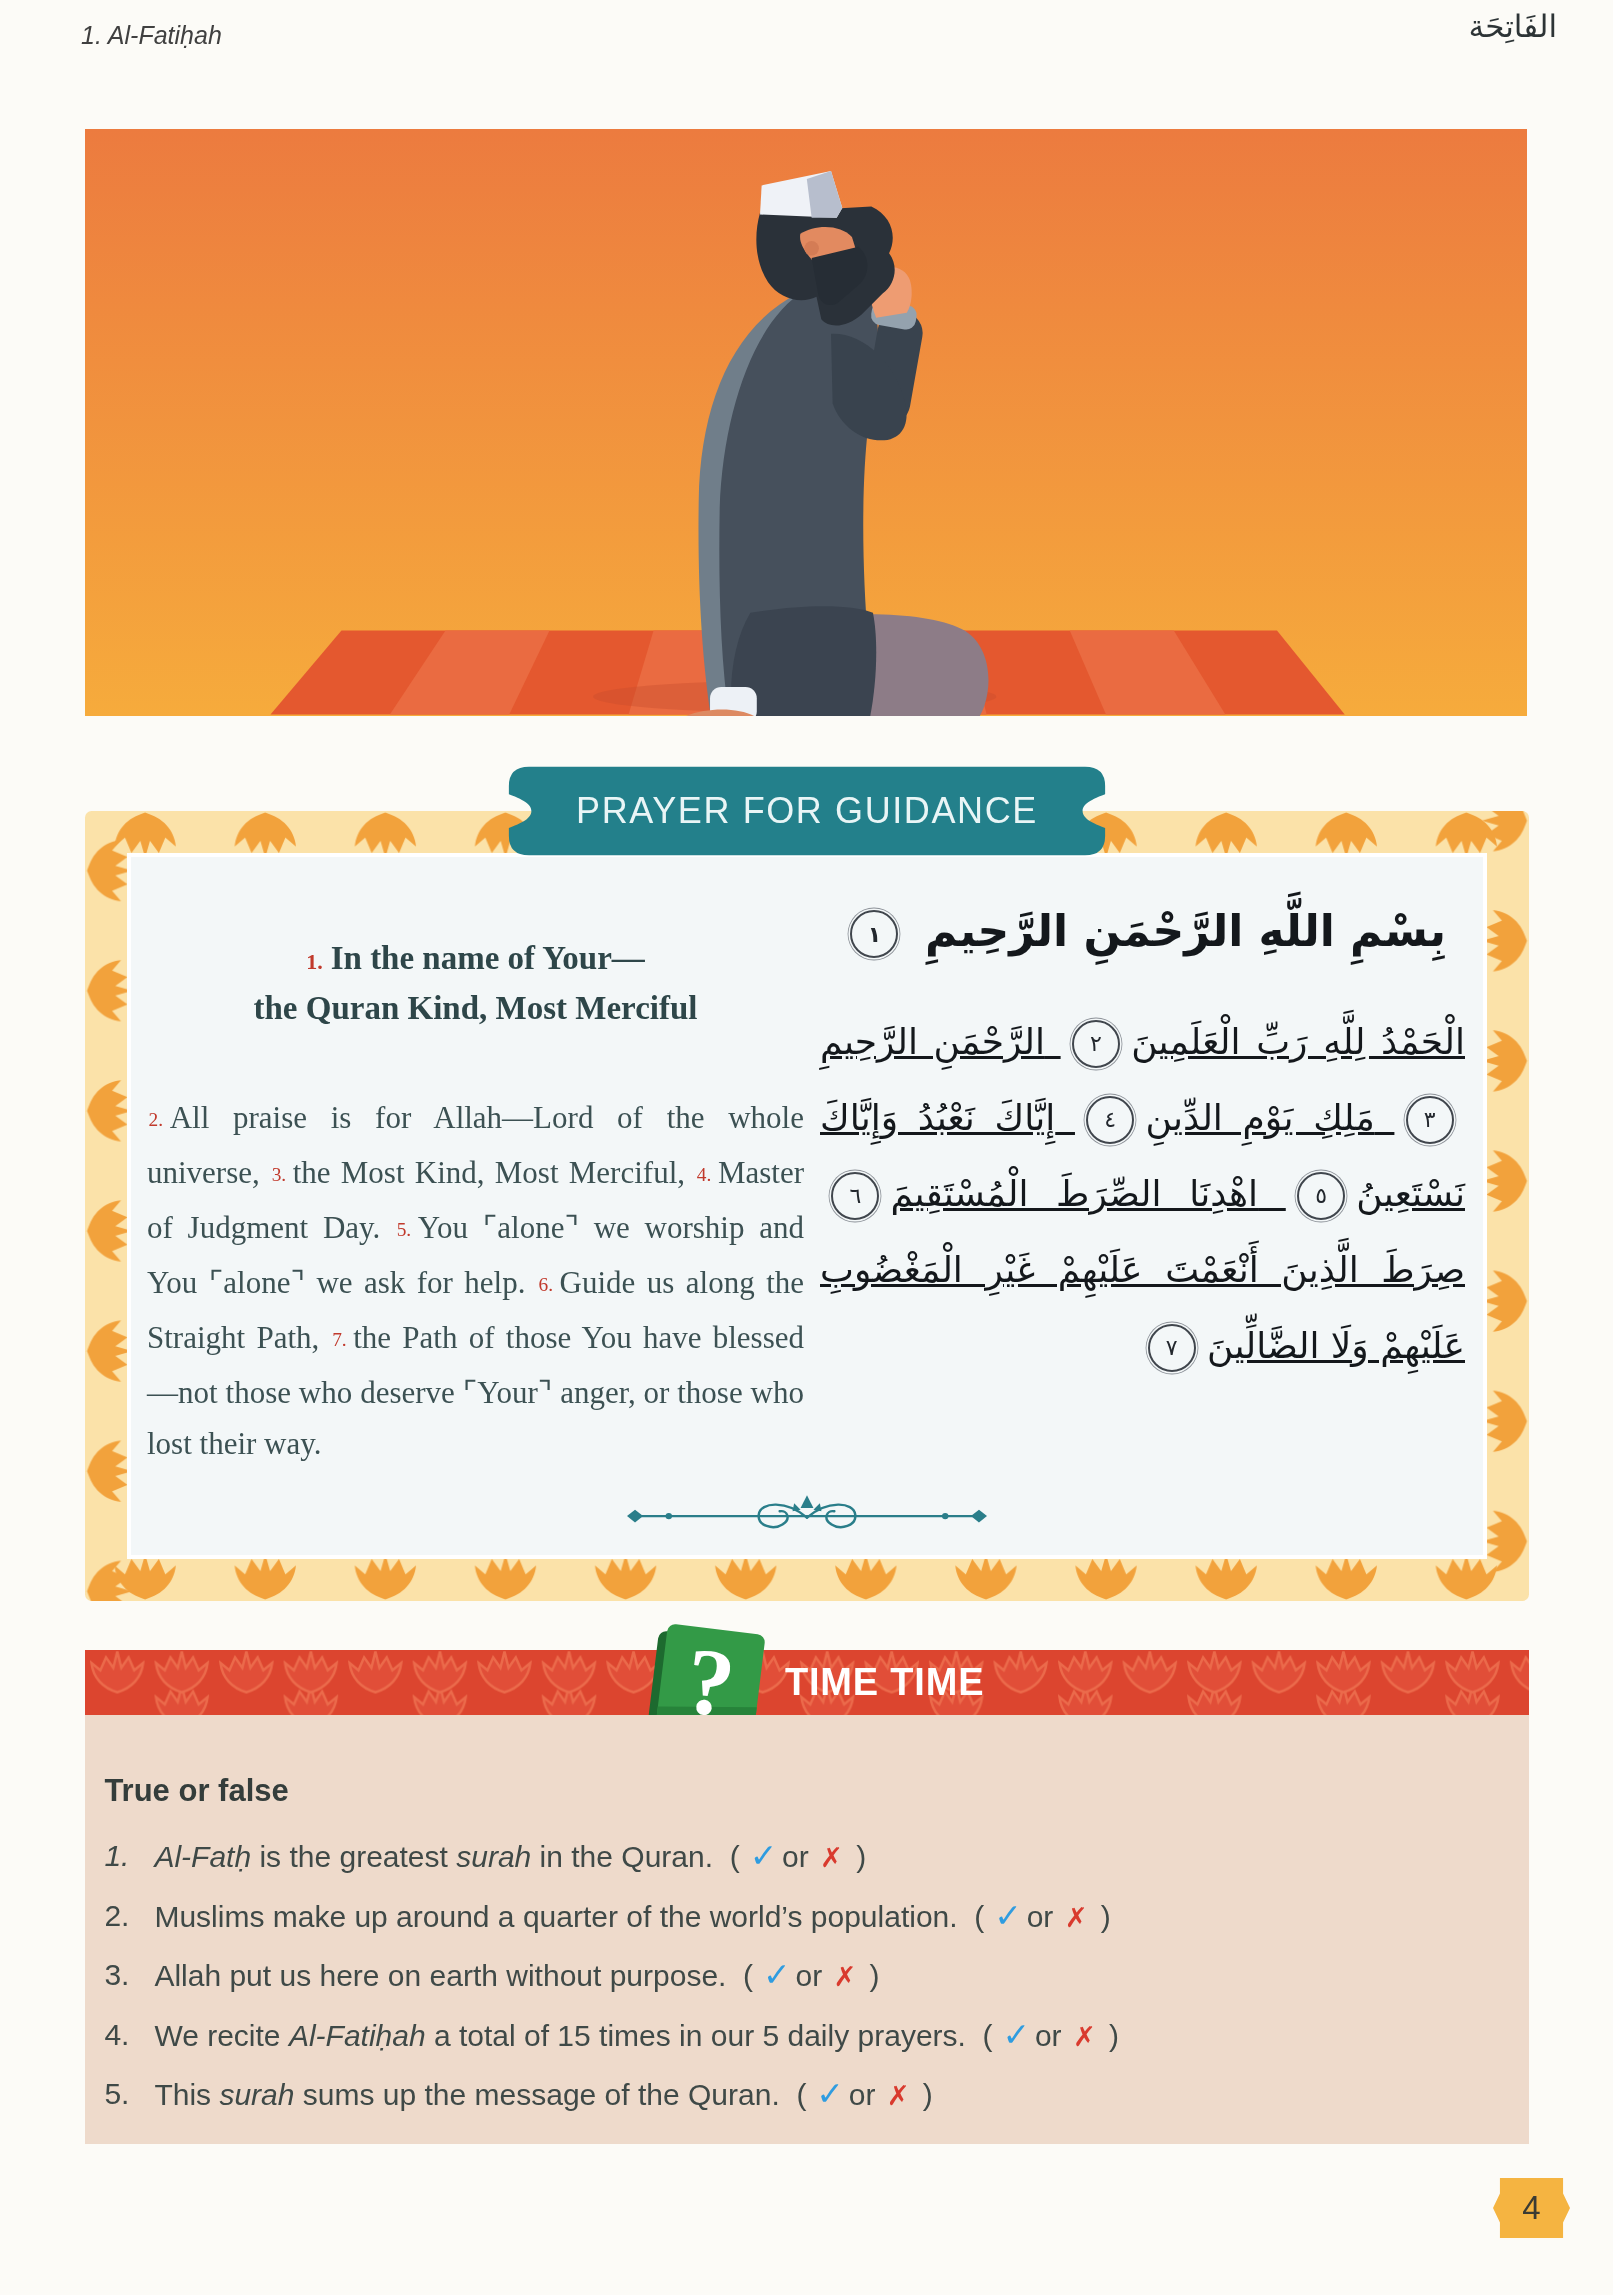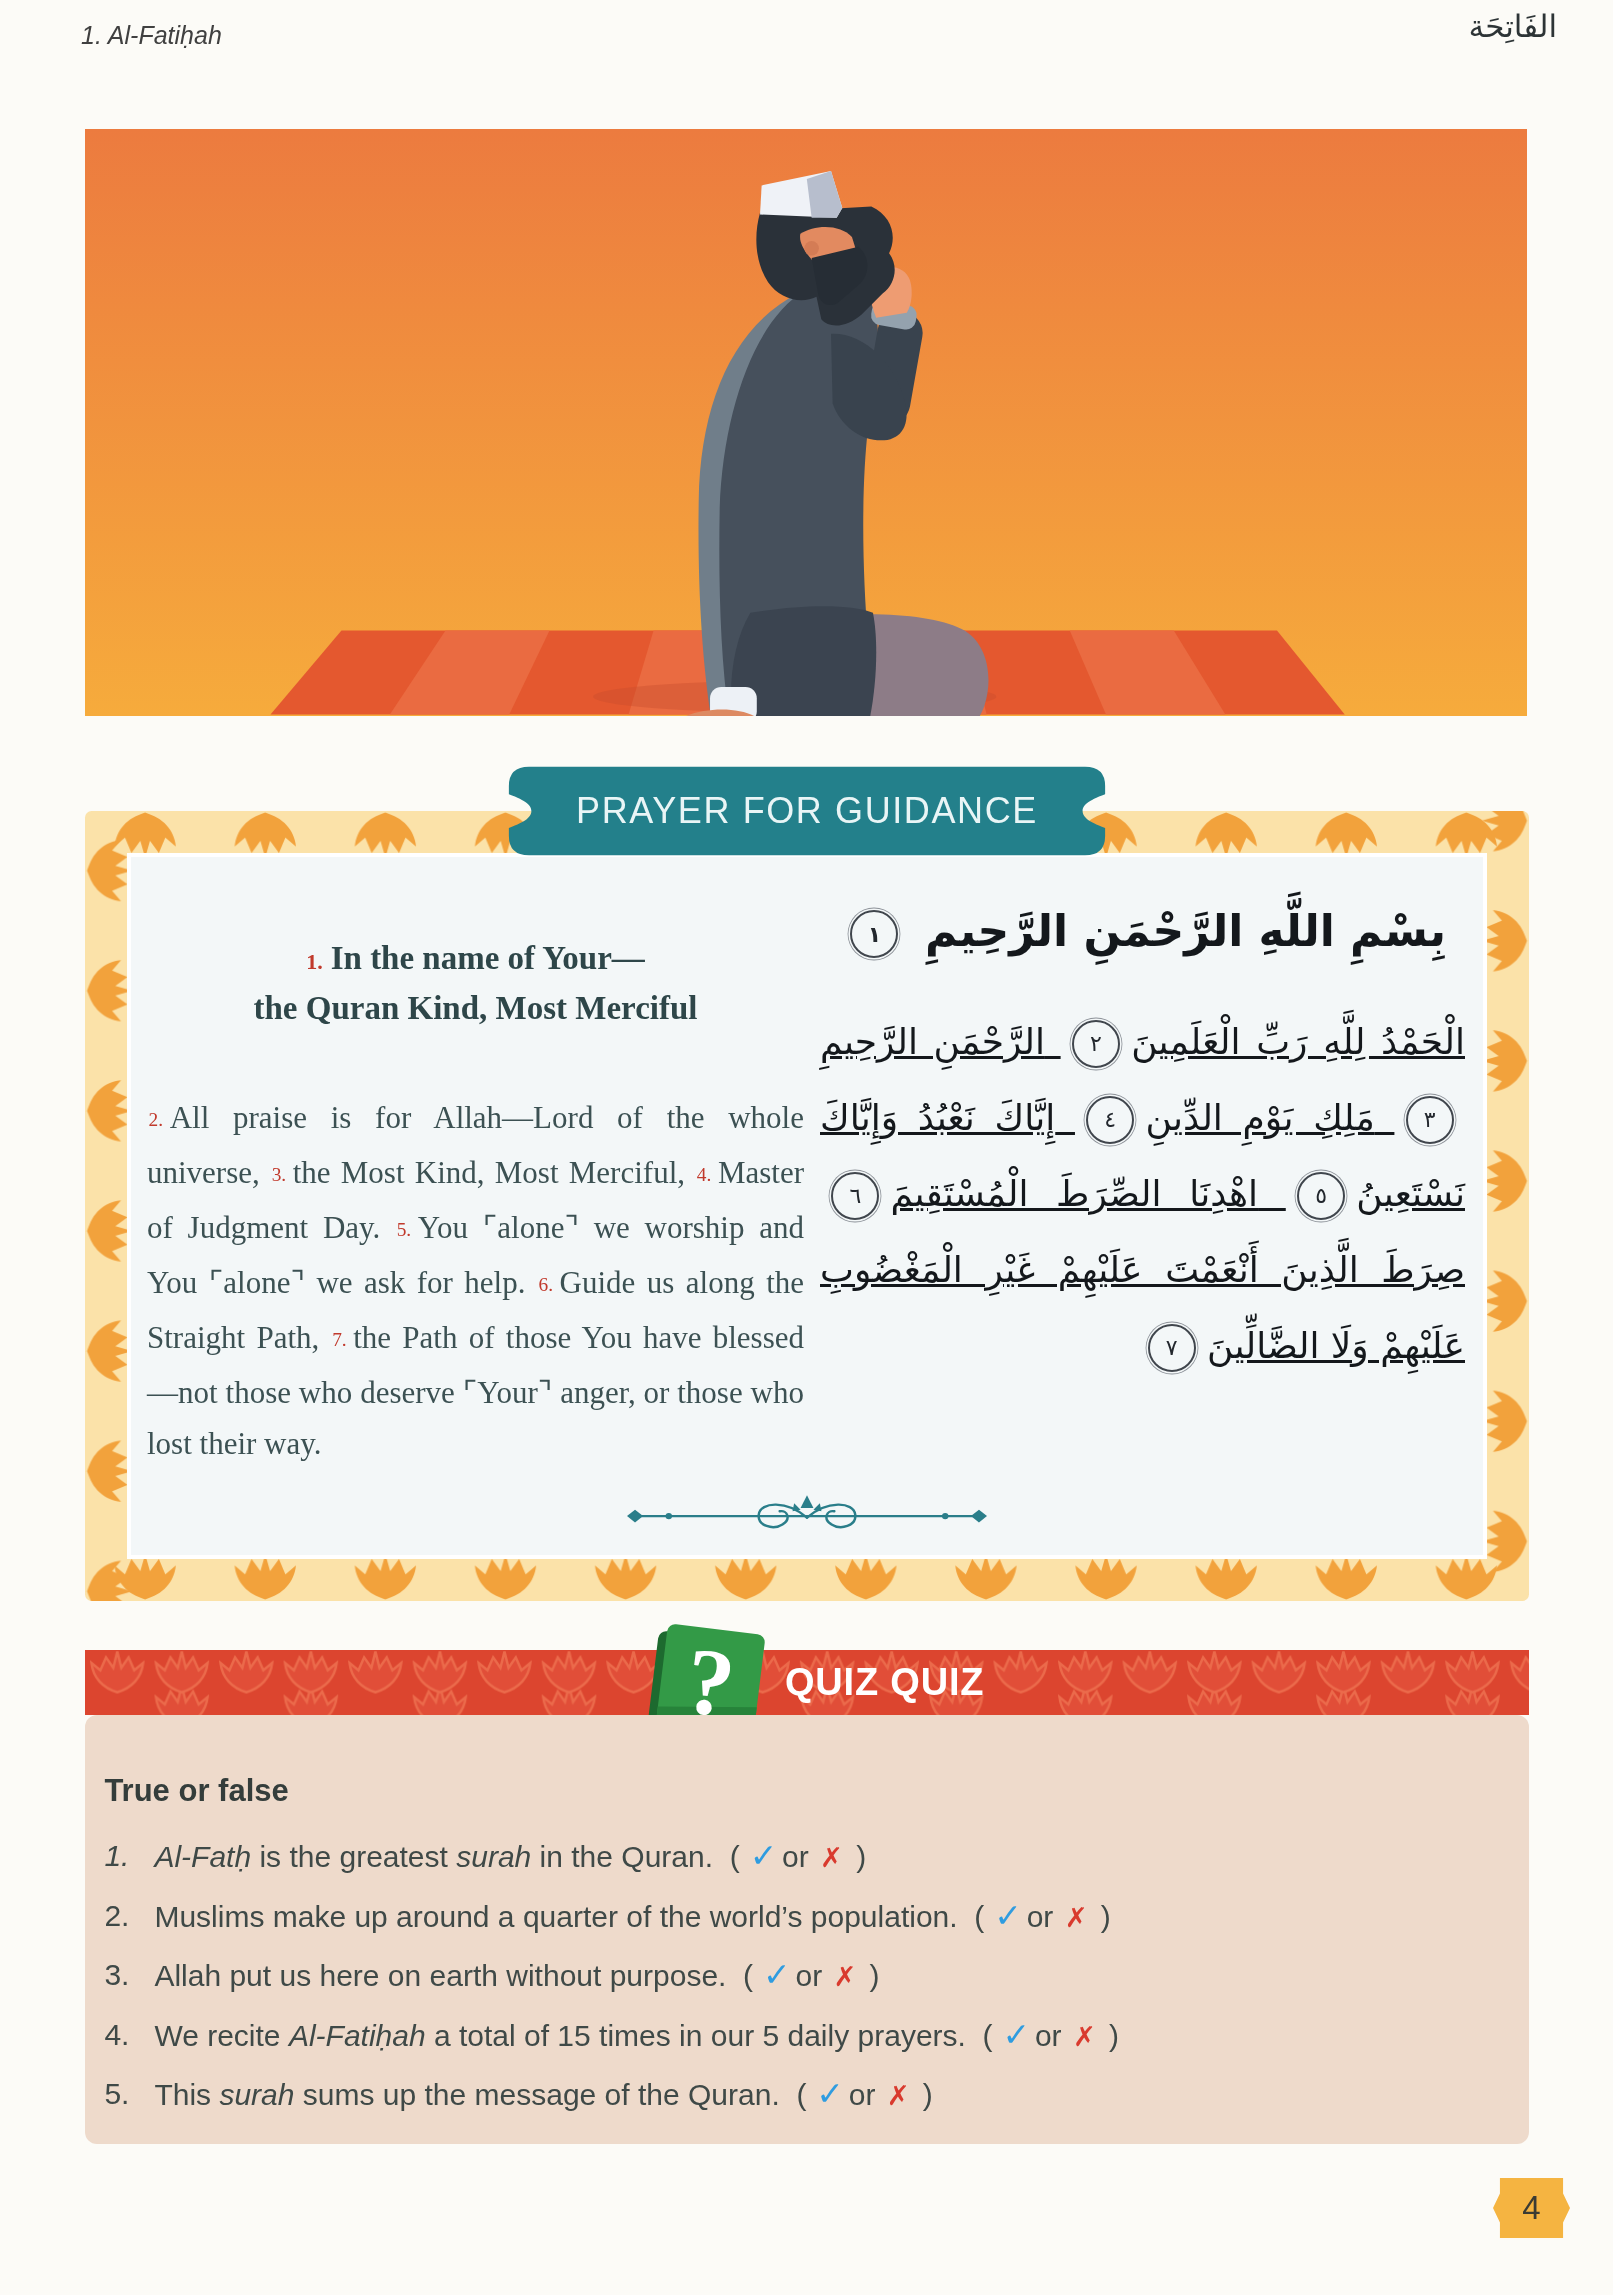--- a/index.html
+++ b/index.html
@@ -32,21 +32,21 @@
   .ar-verses{margin-top:21px;font-size:36px;line-height:76px;text-align:justify;text-decoration:underline;}
   .ayah{display:inline-flex;align-items:center;justify-content:center;width:44px;height:44px;
       border:2.4px solid #40464d;border-radius:50%;font-size:22px;color:#23282e;margin:0 11.3px;
       vertical-align:middle;background:#f3f7f8;box-shadow:0 0 0 1.6px #f3f7f8,0 0 0 2.4px #8b9097;}
   #divider{position:absolute;left:50%;transform:translateX(-50%);bottom:18px;}
   
   #quiz-banner{position:absolute;left:85px;top:1650px;width:1444px;height:65px;}
   #qmark{position:absolute;left:631px;top:1623px;width:145px;height:144px;}
   
   #quiz-body{position:absolute;left:85px;top:1715px;width:1444px;height:429px;
-      background:#eedacb;color:#3f4947;border-radius:12px;}
+      background:#eedacb;color:#3f4947;}
   .tf-head{position:absolute;left:19.4px;top:58px;font-size:31px;font-weight:bold;color:#343d3b;}
   #quiz-list{position:absolute;left:19.4px;top:121px;width:1403px;}
   .q-row{display:flex;margin-bottom:18.6px;line-height:39px;font-size:30px;}
   .q-num{width:50px;flex:0 0 50px;}
   .q-text{flex:1;}
   .it{font-style:italic;}
   .q-paren{white-space:pre;}
   .q-check{color:#2f9ce0;font-weight:bold;font-size:33px;margin:0 4.8px 0 1.6px;}
   .q-or{margin:0 6.5px 0 0;}
   .q-cross{color:#d93a2e;font-weight:bold;font-size:27.4px;margin:0 4.8px;}
@@ -168,21 +168,21 @@
           <path d="M40,52 C22,47 10,34 8,16 L19,25 L26,9 L35,22 L40,2 L45,22 L54,9 L61,25 L72,16 C70,34 58,47 40,52 Z"></path>
           <path d="M120,94 C102,89 90,76 88,58 L99,67 L106,51 L115,64 L120,44 L125,64 L134,51 L141,67 L152,58 C150,76 138,89 120,94 Z"></path>
           <path d="M120,10 C102,5 90,-8 88,-26 L99,-17 L106,-33 L115,-20 L120,-40 L125,-20 L134,-33 L141,-17 L152,-26 C150,-8 138,5 120,10 Z" transform="translate(0,42) scale(1,1)"></path>
         </g>
       </pattern>
     </defs>
     <rect x="0" y="0" width="1790" height="80" fill="#dc452f"></rect>
     <rect x="0" y="0" width="1790" height="80" fill="url(#lotus)" opacity="0.85"></rect>
   </svg>
   <div style="position:absolute;left:85px;top:1650px;width:1444px;height:65px;pointer-events:none;">
-    <div style="position:absolute;left:700px;top:0;height:65px;display:flex;align-items:center;color:#ffffff;font-size:38px;font-weight:bold;letter-spacing:0.8px;">QUIZ QUIZ</div>
+    <div style="position:absolute;left:700px;top:0;height:65px;display:flex;align-items:center;color:#ffffff;font-size:38px;font-weight:bold;letter-spacing:0.8px;">TIME TIME</div>
   </div>
 
   <svg id="qmark" viewBox="0 0 180 178">
     <ellipse cx="90" cy="168" rx="62" ry="8" fill="#000" opacity="0.15"></ellipse>
     <g transform="rotate(7 90 85)">
       <rect x="26" y="16" width="122" height="134" rx="10" fill="#1d6a2f"></rect>
       <rect x="36" y="6" width="122" height="134" rx="10" fill="#339a47"></rect>
       <path d="M36,110 L158,96 L158,130 Q158,140 148,140 L46,140 Q36,140 36,130 Z" fill="#27833a"></path>
       <text x="97" y="112" font-size="118" font-weight="bold" fill="#ffffff" text-anchor="middle" font-family="Liberation Serif, DejaVu Serif, serif">?</text>
     </g>

